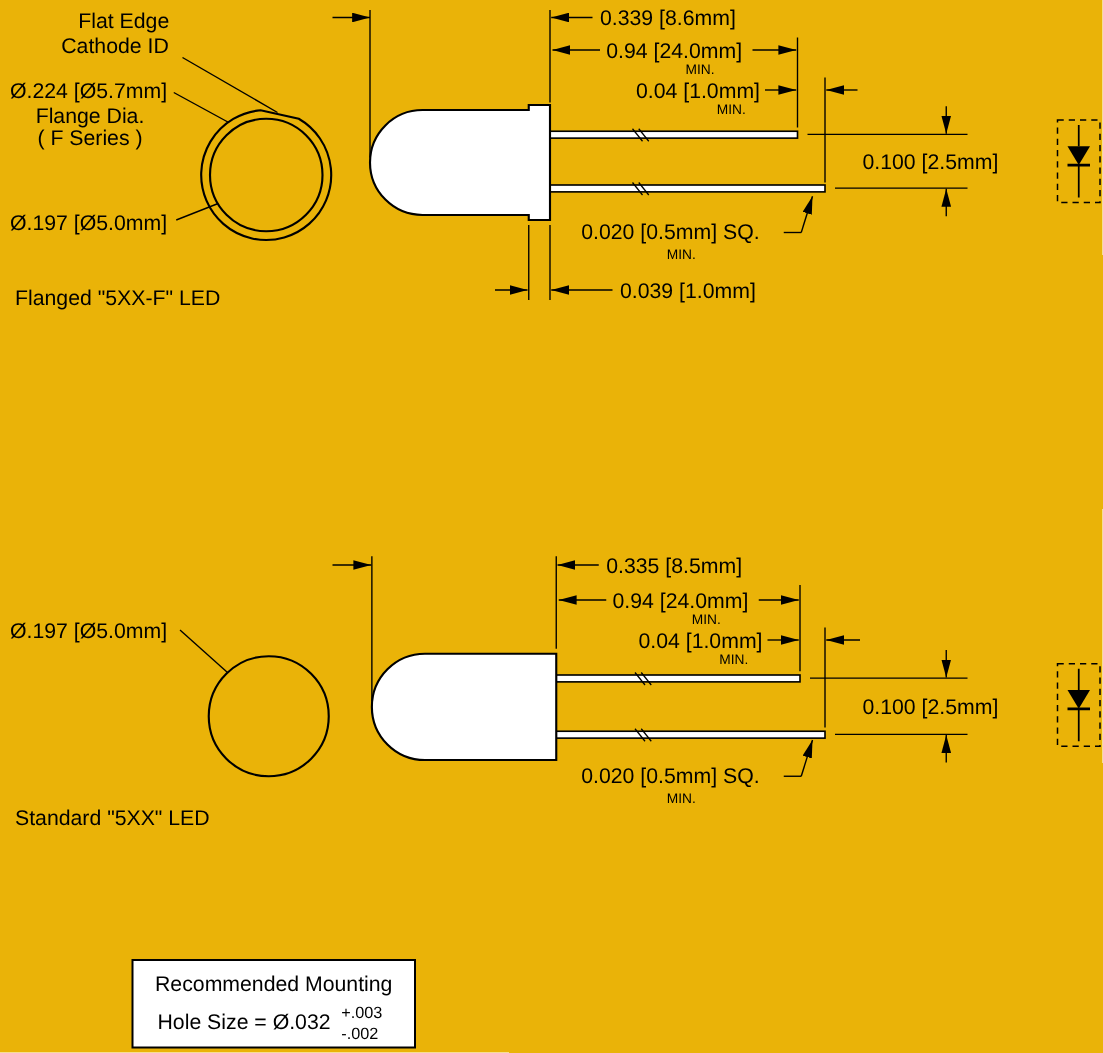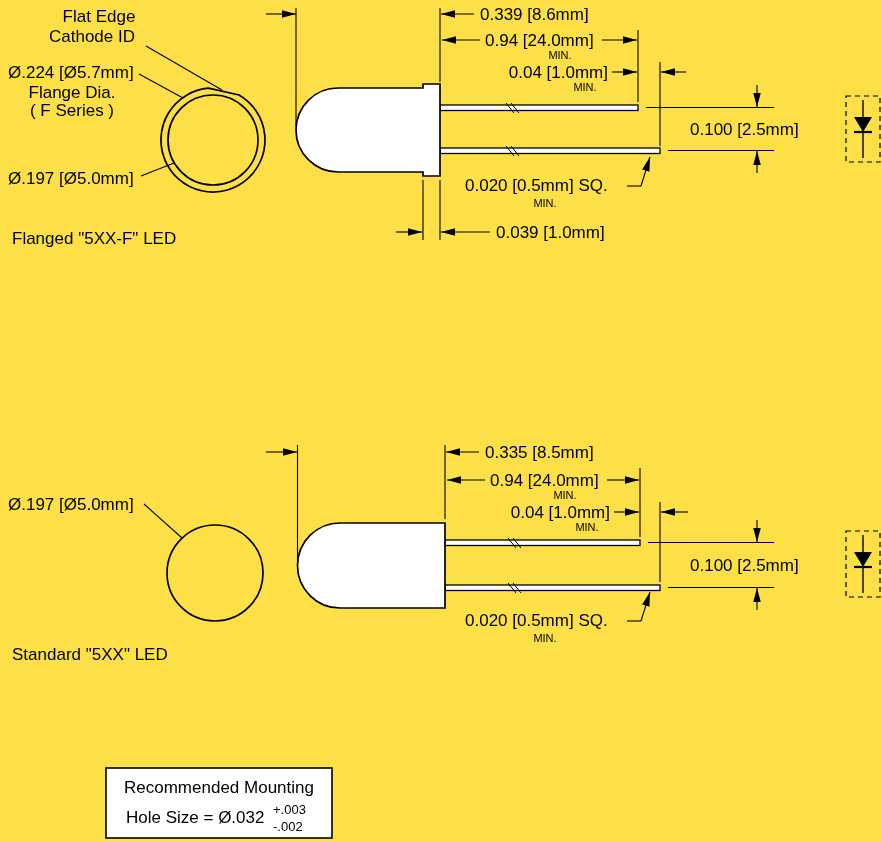--- a/index.html
+++ b/index.html
@@ -1,16 +1,16 @@
 <!DOCTYPE html>
 <html><head>
 <meta charset="utf-8">
 <style>
   html,body { margin:0; padding:0; background:#ffffff; }
-  .canvas { position:relative; width:882px; height:842px; background:#fde047; }
+  .canvas { position:relative; width:882px; height:842px; background:#eab308; }
   svg text { font-family:"Liberation Sans","DejaVu Sans",sans-serif; fill:#000; }
   .txt  { font-size:17px; }
   .txt-sm { font-size:11px; }
   .mid { text-anchor:middle; }
   .end { text-anchor:end; }
   .dim  { stroke:#000; stroke-width:1.1; fill:none; }
   .obj  { stroke:#000; stroke-width:1.7; fill:none; }
   .objf { stroke:#000; stroke-width:1.7; fill:#fff; }
   .lead { stroke:#000; stroke-width:1.3; fill:#fff; }
   .brk  { stroke:#000; stroke-width:1; fill:none; }

